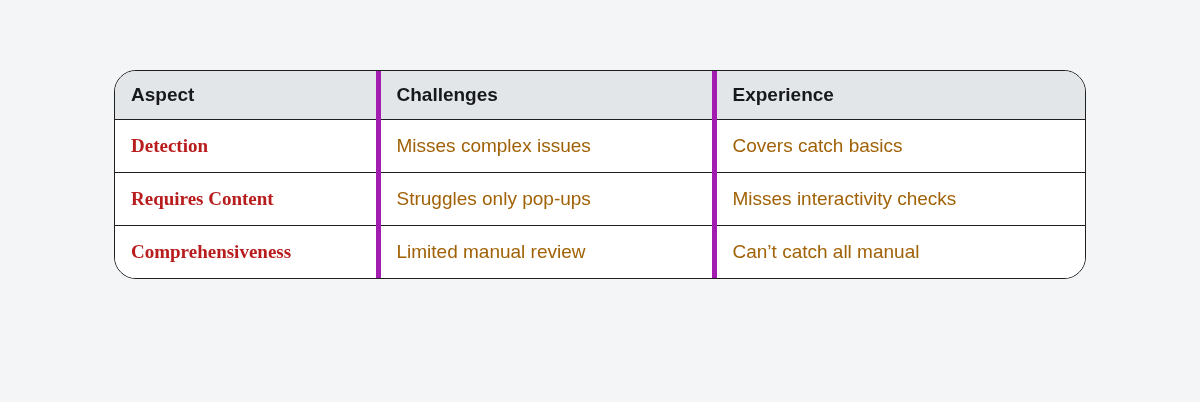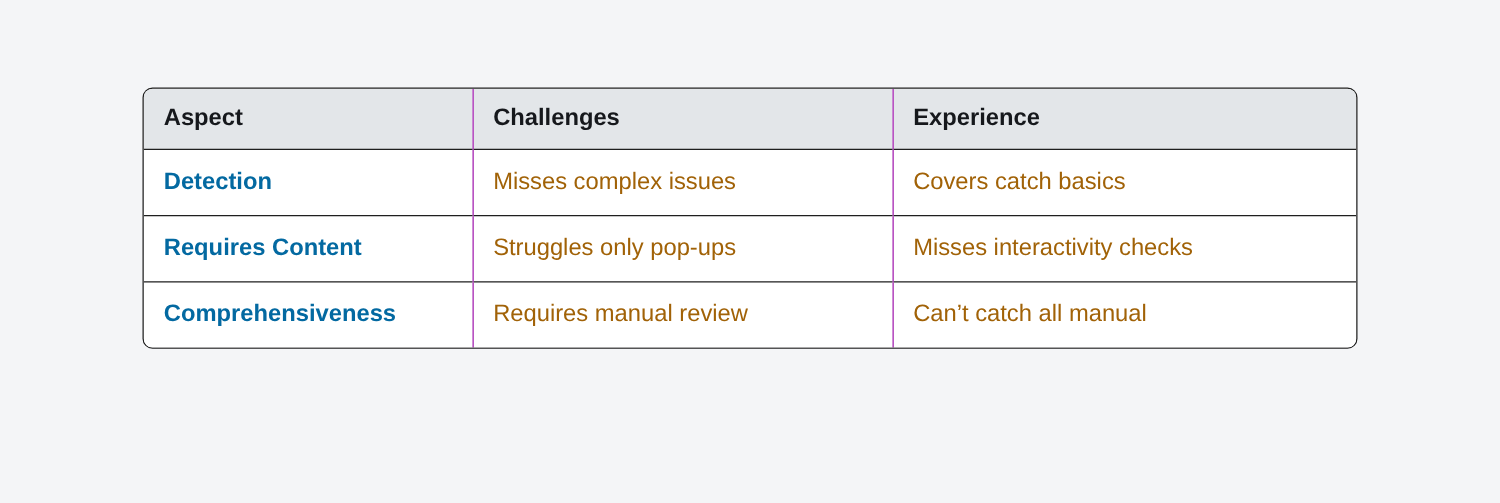--- a/index.html
+++ b/index.html
@@ -11,21 +11,21 @@
     height: 402px;
     background: #f4f5f7;
     font-family: "Liberation Sans", "DejaVu Sans", sans-serif;
     -webkit-font-smoothing: antialiased;
   }
   .table-wrap {
     width: 970px;
     margin: 70px auto 0 auto;
     background: #ffffff;
     border: 1px solid #1f1f1f;
-    border-radius: 8px;
+    border-radius: 22px;
     overflow: hidden;
     box-sizing: content-box;
   }
   table.comparison {
     border-collapse: collapse;
     width: 100%;
     table-layout: fixed;
   }
   col.c-aspect     { width: 263px; }
   col.c-challenges { width: 336px; }
@@ -46,26 +46,27 @@
     height: 48px;
   }
   tbody td {
     background: #ffffff;
     color: #a16207;
     font-weight: 400;
     height: 52px;
     border-top: 1px solid #1f1f1f;
   }
   tbody td.aspect-cell {
-    color: #0369a1;
+    color: #b91c1c;
     font-weight: 700;
+    font-family: Liberation Serif, serif;
   }
   th:not(:first-child),
   td:not(:first-child) {
-    border-left: 1px solid #a21caf;
+    border-left: 5px solid #a21caf;
     margin-left: 39px;
   }
 </style>
 </head>
 <body>
 
 <div class="table-wrap">
   <table class="comparison">
     <colgroup>
       <col class="c-aspect">
@@ -85,18 +86,18 @@
         <td>Misses complex issues</td>
         <td>Covers catch basics</td>
       </tr>
       <tr>
         <td class="aspect-cell">Requires Content</td>
         <td>Struggles only pop-ups</td>
         <td>Misses interactivity checks</td>
       </tr>
       <tr>
         <td class="aspect-cell">Comprehensiveness</td>
-        <td>Requires manual review</td>
+        <td>Limited manual review</td>
         <td>Can’t catch all manual</td>
       </tr>
     </tbody>
   </table>
 </div>
 
 </body></html>

